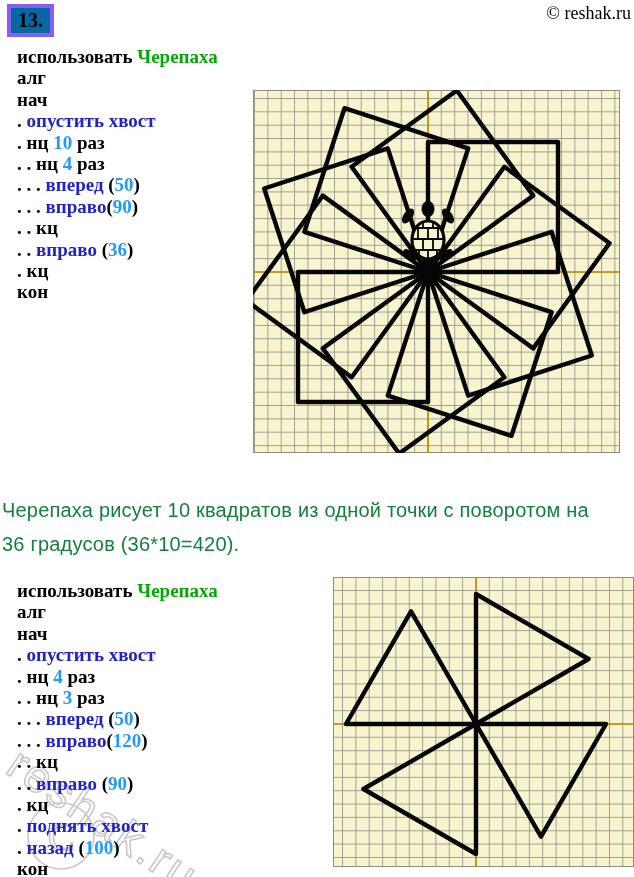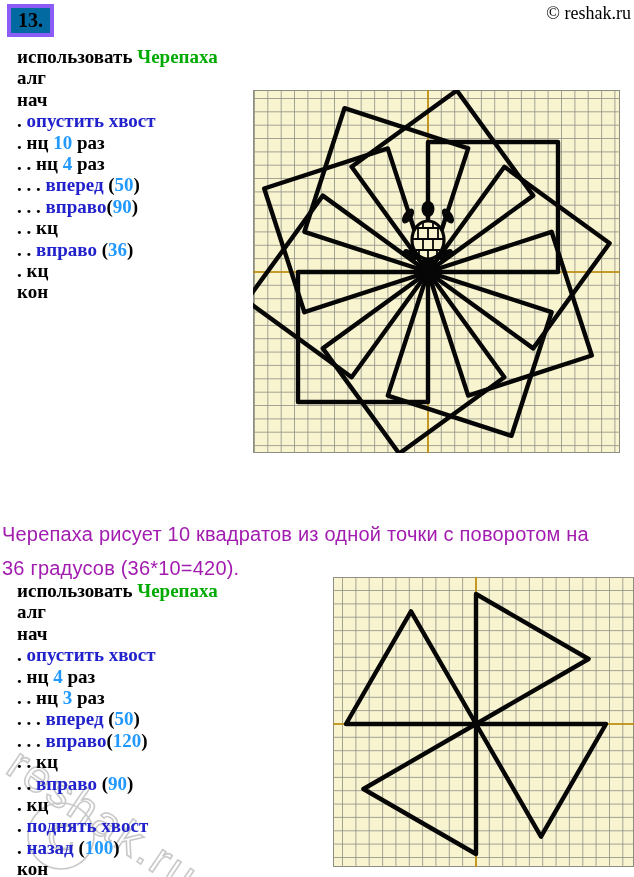--- a/index.html
+++ b/index.html
@@ -7,22 +7,22 @@
         font-family:"Liberation Sans",sans-serif;}
   .badge{position:absolute;left:7px;top:4px;border:4px solid #8b5cf6;padding:0 7px;
          font-family:"Liberation Serif",serif;font-weight:bold;font-size:20px;line-height:25px;
          color:#000;z-index:3;background:#0369a1;}
   .copyright{position:absolute;top:3px;right:3px;font-family:"Liberation Serif",serif;
          font-size:18px;color:#000;z-index:3;}
   .code{position:absolute;left:2px;z-index:2;font-family:Liberation Serif, serif;
         font-weight:bold;font-size:19px;line-height:21.4px;white-space:pre;color:#000;margin-left:15px;}
   .code-line{height:21.4px;}
   .paper{position:absolute;z-index:2;}
-  .para{position:absolute;left:2px;top:517px;width:628px;z-index:2;
-        font-size:20px;line-height:34px;color:#a21caf;letter-spacing:0.2px;}
+  .para{position:absolute;left:2px;top:493px;width:628px;z-index:2;
+        font-size:20px;line-height:34px;color:#15803d;letter-spacing:0.2px;}
   .watermark{position:absolute;left:0;top:0;z-index:1;pointer-events:none;}
   .wm-text{font-family:"Liberation Sans",sans-serif;font-size:46px;letter-spacing:3px;}
   .wm-c{font-family:"Liberation Serif",serif;font-size:40px;}
 </style>
 </head>
 <body>
 
 <div id="page">
 
   <div class="badge">13.</div>

